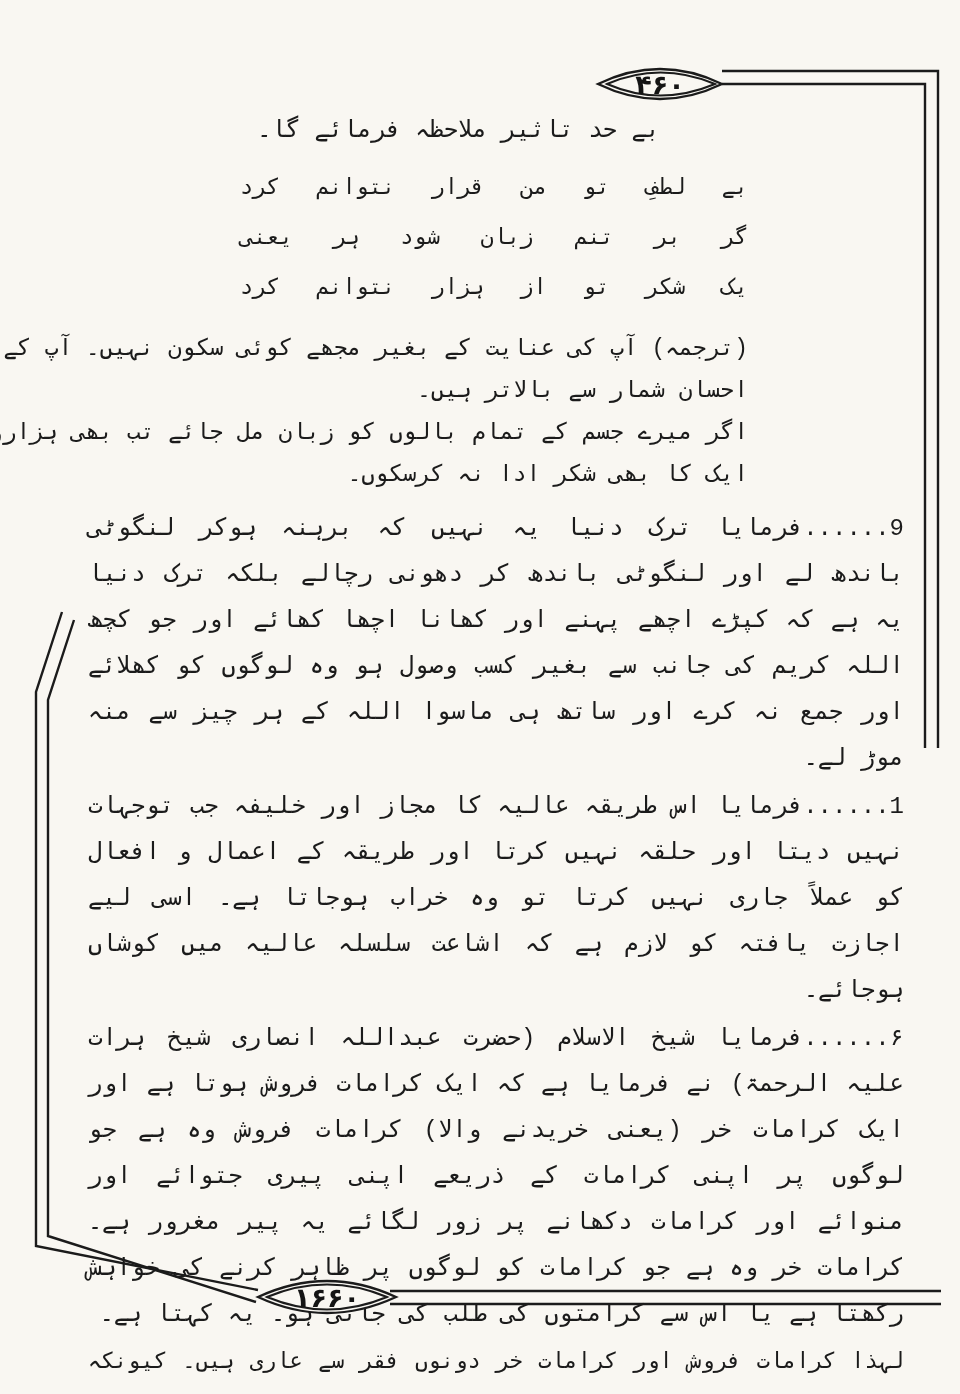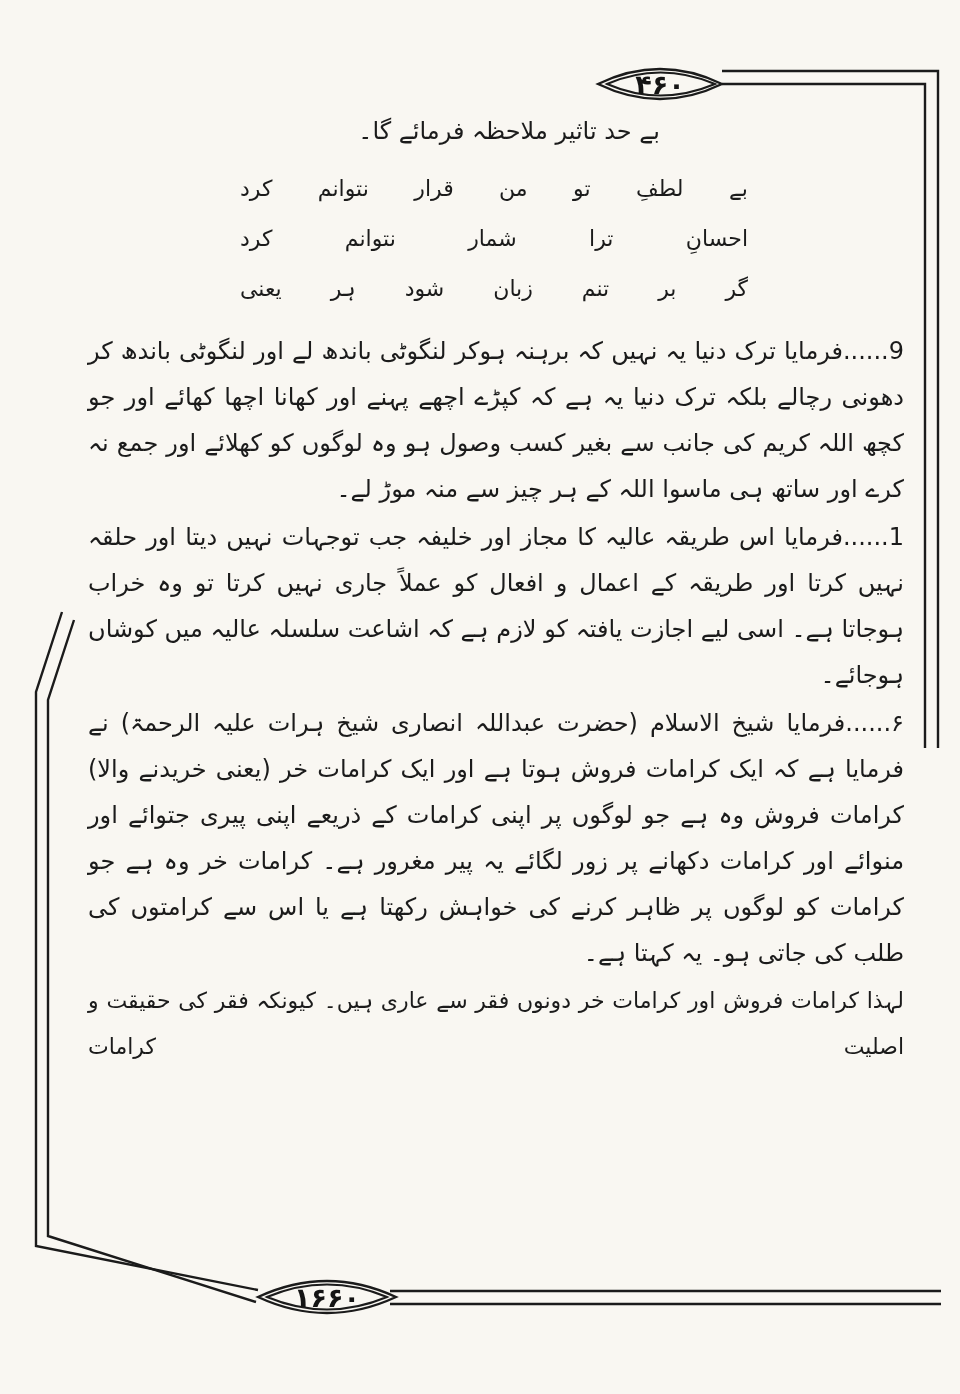--- a/index.html
+++ b/index.html
@@ -13,20 +13,21 @@
     overflow: hidden;
     font-family: "DejaVu Sans", sans-serif;
     color: #1b1b1b;
   }
   .content {
     position: absolute;
     inset: 0;
     padding: 108px 56px 0 88px;
     direction: rtl;
     z-index: 1;
+    font-family: Liberation Mono, monospace;
   }
   .intro {
     font-size: 24px;
     line-height: 46px;
     text-align: right;
     margin: 0 244px 10px 0;
   }
   .poem {
     width: 508px;
     margin: 0 156px 14px auto;
@@ -99,24 +100,30 @@
 <body>
 
 <div class="page">
 
   <div class="content" dir="rtl" lang="ur">
 
     <p class="intro">بے حد تاثیر ملاحظہ فرمائے گا۔</p>
 
     <div class="poem">
       <div class="poem-line">بے لطفِ تو من قرار نتوانم کرد</div>
-      <div class="poem-line">احسانِ ترا شمار نتوانم کرد</div>
       <div class="poem-line">گر بر تنم زبان شود ہر یعنی</div>
+      <div class="poem-line">یک شکر تو از ہزار نتوانم کرد</div>
     </div>
 
+    <div class="translation">
+      <div class="t-line">(ترجمہ) آپ کی عنایت کے بغیر مجھے کوئی سکون نہیں۔ آپ کے</div>
+      <div class="t-line">احسان شمار سے بالاتر ہیں۔</div>
+      <div class="t-line">اگر میرے جسم کے تمام بالوں کو زبان مل جائے تب بھی ہزاروں میں</div>
+      <div class="t-line">ایک کا بھی شکر ادا نہ کرسکوں۔</div>
+    </div>
 
 
     <p class="para">9......فرمایا ترک دنیا یہ نہیں کہ برہنہ ہوکر لنگوٹی باندھ لے اور لنگوٹی باندھ کر دھونی رچالے بلکہ ترک دنیا یہ ہے کہ کپڑے اچھے پہنے اور کھانا اچھا کھائے اور جو کچھ اللہ کریم کی جانب سے بغیر کسب وصول ہو وہ لوگوں کو کھلائے اور جمع نہ کرے اور ساتھ ہی ماسوا اللہ کے ہر چیز سے منہ موڑ لے۔</p>
 
     <p class="para">1......فرمایا اس طریقہ عالیہ کا مجاز اور خلیفہ جب توجہات نہیں دیتا اور حلقہ نہیں کرتا اور طریقہ کے اعمال و افعال کو عملاً جاری نہیں کرتا تو وہ خراب ہوجاتا ہے۔ اسی لیے اجازت یافتہ کو لازم ہے کہ اشاعت سلسلہ عالیہ میں کوشاں ہوجائے۔</p>
 
     <p class="para">۶......فرمایا شیخ الاسلام (حضرت عبداللہ انصاری شیخ ہرات علیہ الرحمۃ) نے فرمایا ہے کہ ایک کرامات فروش ہوتا ہے اور ایک کرامات خر (یعنی خریدنے والا) کرامات فروش وہ ہے جو لوگوں پر اپنی کرامات کے ذریعے اپنی پیری جتوائے اور منوائے اور کرامات دکھانے پر زور لگائے یہ پیر مغرور ہے۔ کرامات خر وہ ہے جو کرامات کو لوگوں پر ظاہر کرنے کی خواہش رکھتا ہے یا اس سے کرامتوں کی طلب کی جاتی ہو۔ یہ کہتا ہے۔</p>
 
     <p class="closing">لہذا کرامات فروش اور کرامات خر دونوں فقر سے عاری ہیں۔ کیونکہ فقر کی حقیقت و اصلیت کرامات</p>
 

